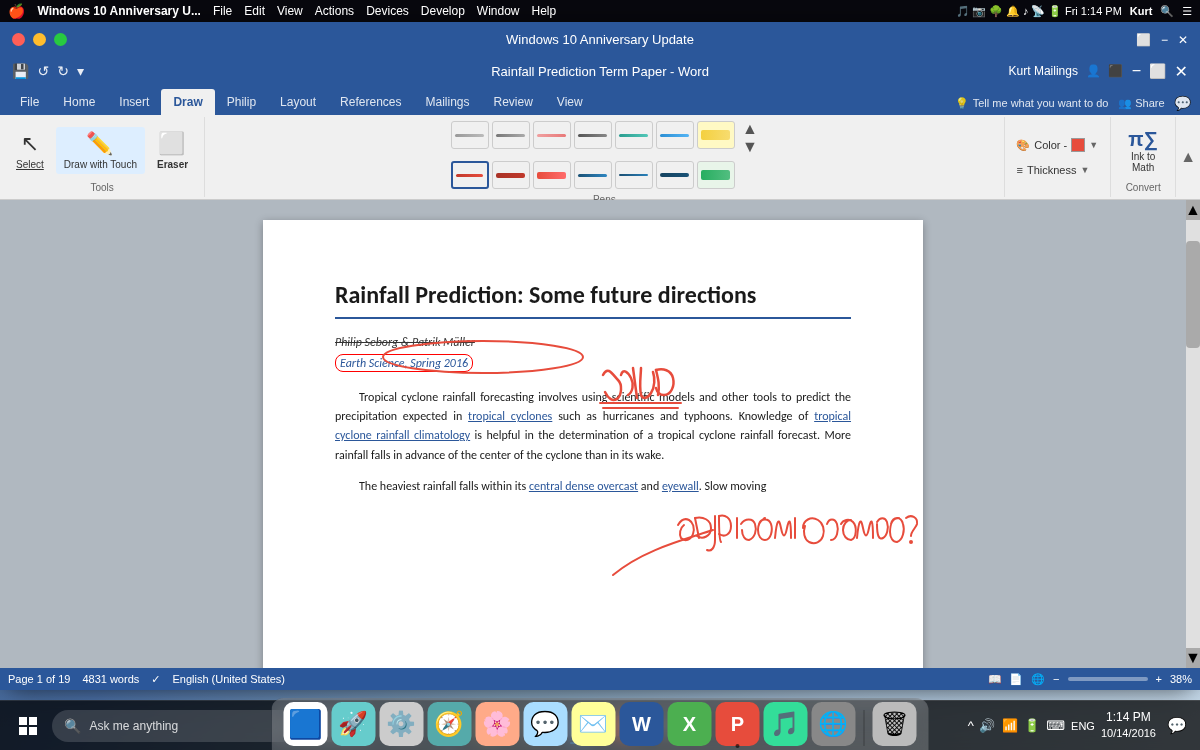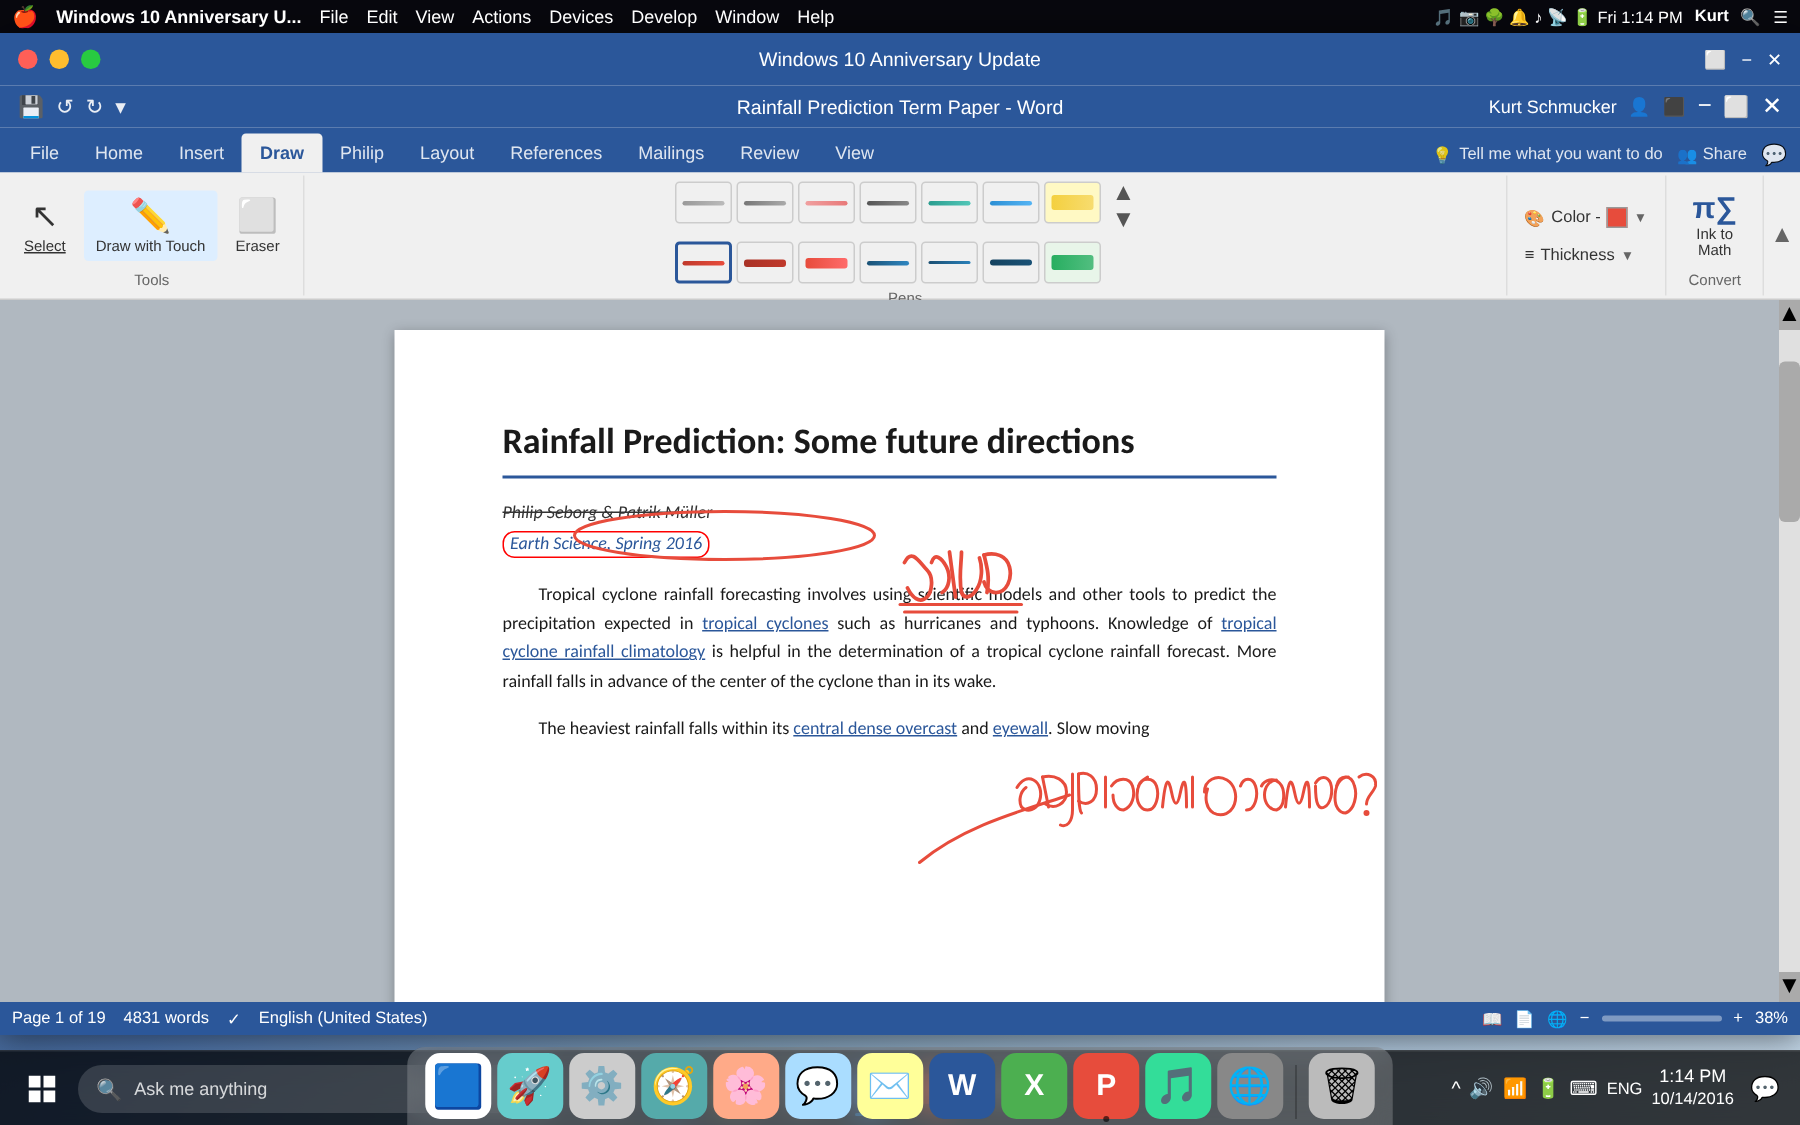--- a/index.html
+++ b/index.html
@@ -20,20 +20,21 @@
     .desktop-bg {
       position: absolute; top: 22px; left: 0; right: 0; bottom: 0;
       background: linear-gradient(135deg, #2c3e50 0%, #4a6fa5 40%, #7d9bb5 60%, #a8c0d6 80%, #c5d8e8 100%);
     }
 
     
     .word-window {
       position: absolute; top: 22px; left: 0; right: 0; bottom: 60px;
       background: #f0f0f0; display: flex; flex-direction: column;
       box-shadow: 0 2px 20px rgba(0,0,0,0.5);
+      border-radius: 26px;
     }
 
     
     .title-bar {
       height: 35px; background: #2b579a; display: flex; align-items: center;
       justify-content: space-between; padding: 0 12px; color: white;
     }
     .title-bar-controls { display: flex; gap: 8px; align-items: center; }
     .traffic-light { width: 13px; height: 13px; border-radius: 50%; cursor: pointer; }
     .tl-red { background: #ff5f57; }
@@ -281,21 +282,21 @@
 
   <div class="qat-bar qat-bar-relative" style="position:relative;">
     <div class="qat-left">
       <span class="qat-icon">💾</span>
       <span class="qat-icon">↺</span>
       <span class="qat-icon">↻</span>
       <span class="qat-icon">▾</span>
     </div>
     <span style="position:absolute;left:50%;transform:translateX(-50%);color:white;font-size:13px;">Rainfall Prediction Term Paper - Word</span>
     <div class="qat-right">
-      <span>Kurt Schmucker</span>
+      <span>Kurt Mailings</span>
       <span>👤</span>
       <span>⬛</span>
       <span style="font-size:16px;">−</span>
       <span style="font-size:14px;">⬜</span>
       <span style="font-size:16px;">✕</span>
     </div>
   </div>
 
   <div class="ribbon-tabs">
     <div class="ribbon-tab">File</div>
@@ -328,21 +329,21 @@
         <div class="tool-btn">
           <span class="tool-icon">↖</span>
           <span style="font-size:10px;text-decoration:underline;">Select</span>
         </div>
         <div class="tool-btn active" style="text-align:center;">
           <span class="tool-icon">✏️</span>
           <span style="font-size:10px;text-align:center;">Draw with Touch</span>
         </div>
         <div class="tool-btn">
           <span class="tool-icon">⬜</span>
-          <span style="font-size:10px;">Eraser</span>
+          <span style="font-size:10px;font-weight:bold;">Eraser</span>
         </div>
       </div>
       <div class="ribbon-group-label">Tools</div>
     </div>
 
     <div class="ribbon-group" style="flex:1;min-width:300px;">
       <div style="display:flex;flex-direction:column;gap:3px;flex:1;justify-content:center;">
         <div class="pens-row">
           <div class="pen-item">
               <div class="pen-line pen-gray"></div>

